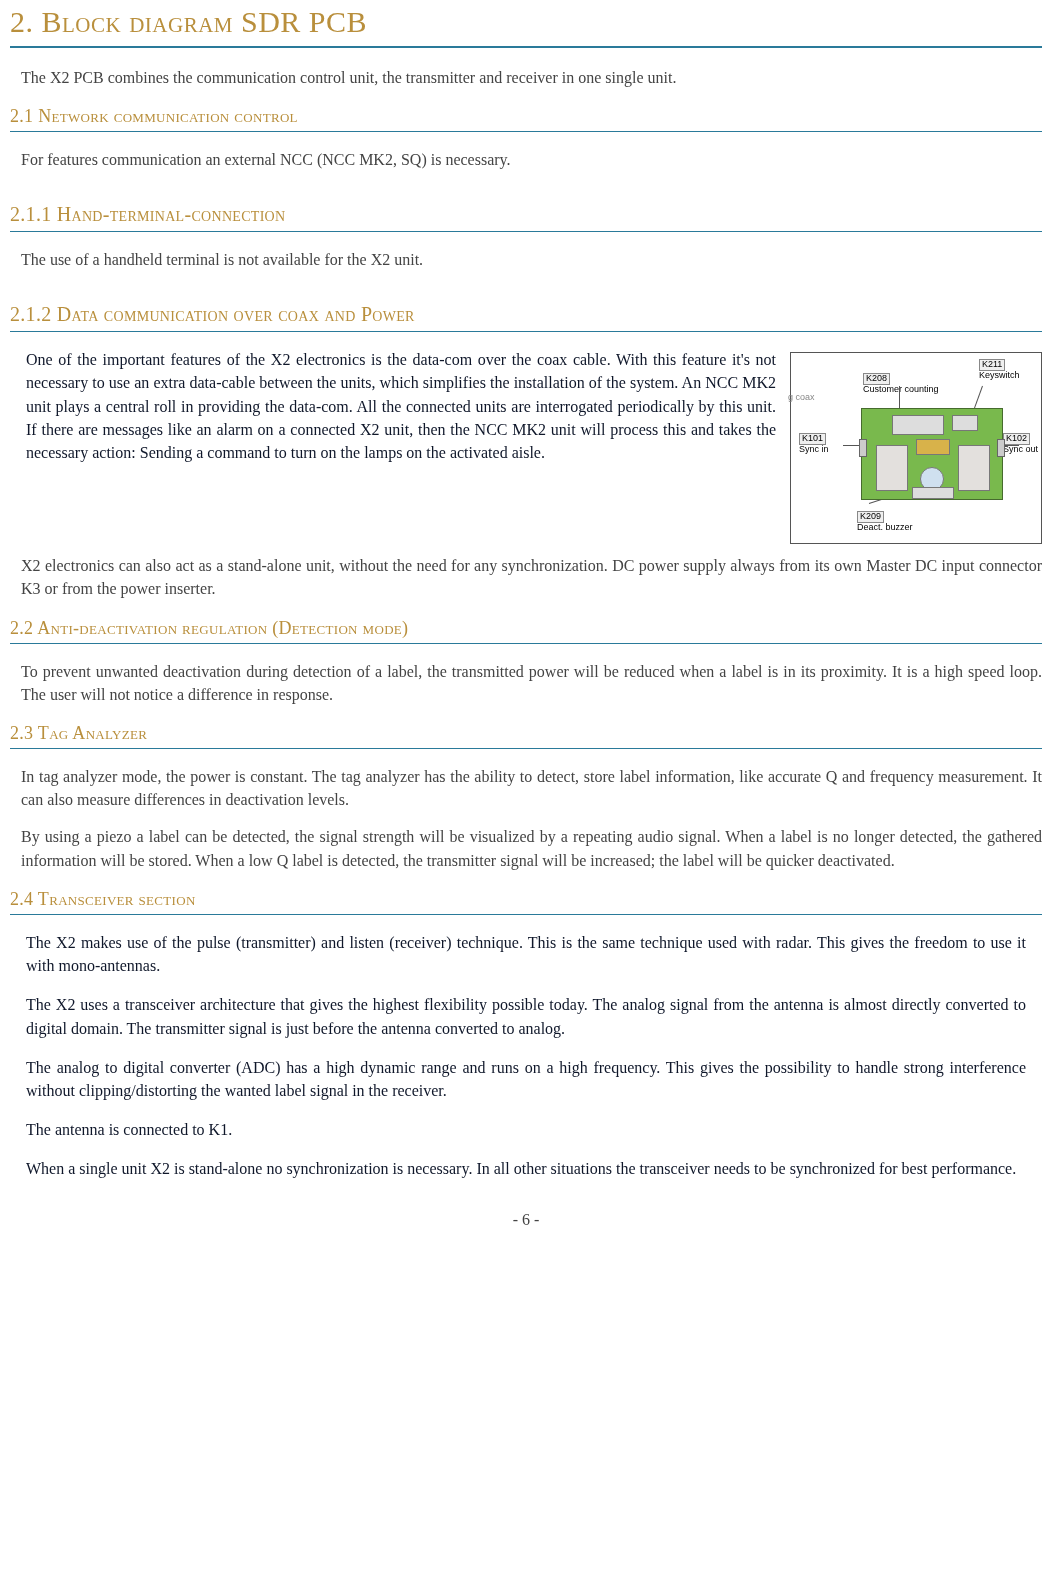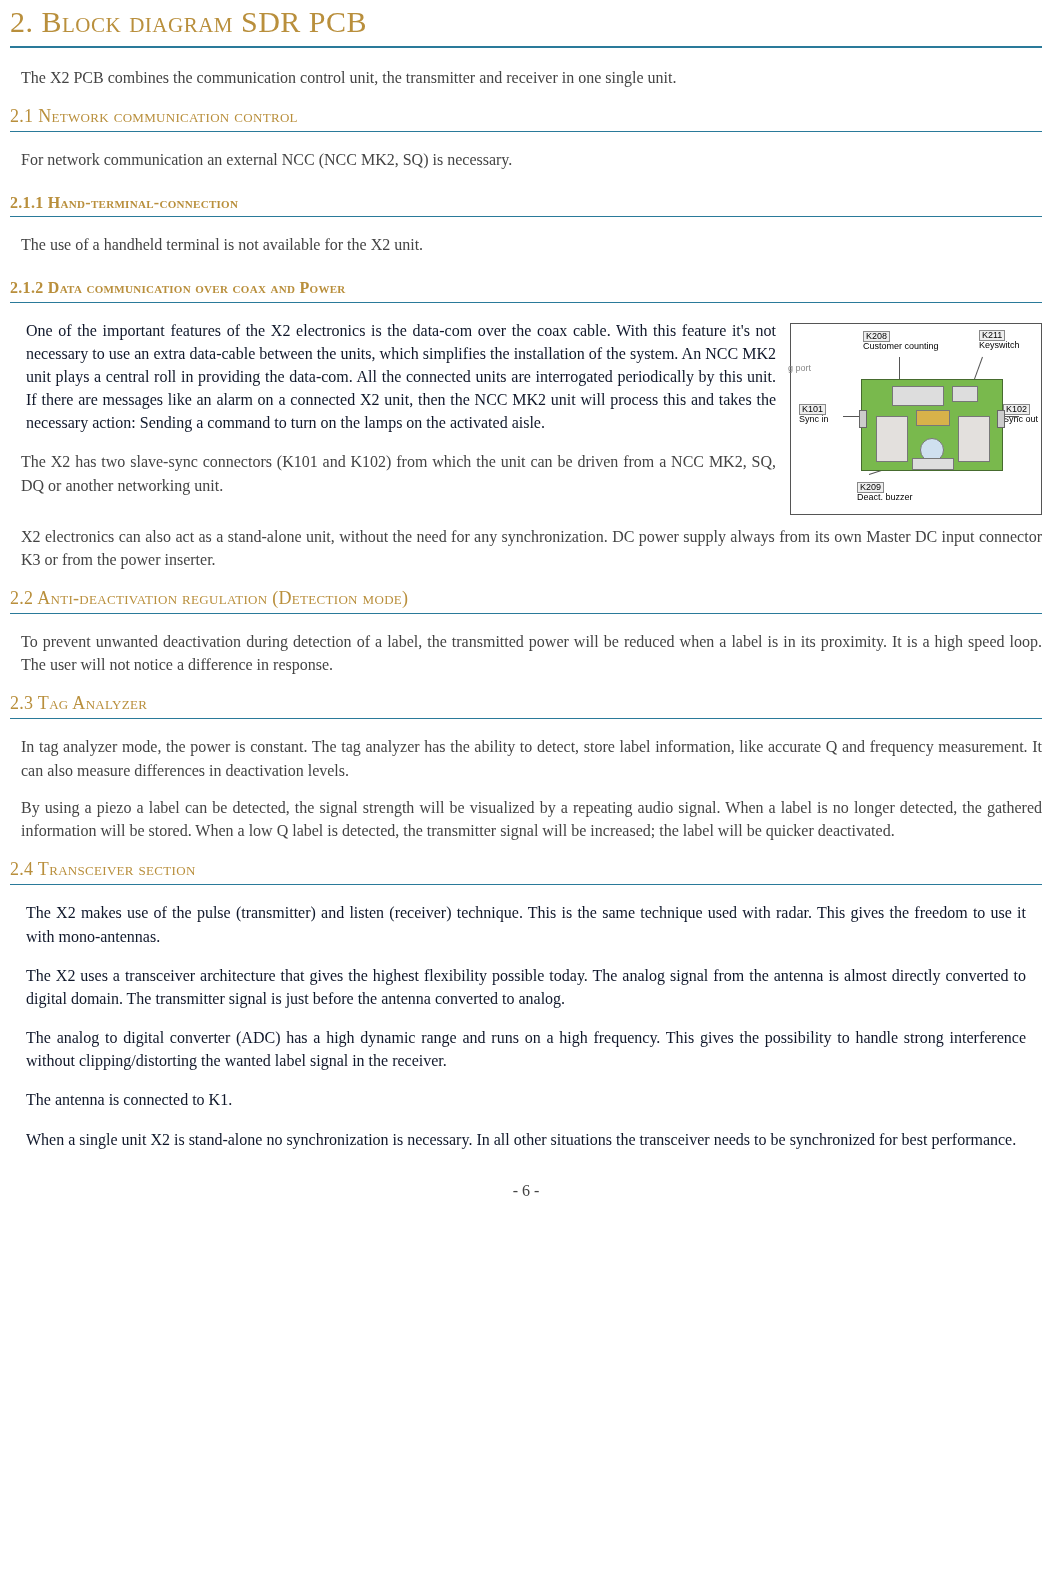--- a/index.html
+++ b/index.html
@@ -31,23 +31,23 @@
     color: #b98f3c;
     font-size: 18px;
     font-weight: 500;
     margin: 8px 0 2px 0;
     letter-spacing: 0.3px;
   }
   h3.subsubsection {
     font-family: Georgia, serif;
     font-variant: small-caps;
     color: #b98f3c;
-    font-size: 16px;
-    font-weight: 700;
-    margin: 20px 0 2px 0;
+    font-size: 20px;
+    font-weight: 400;
+    margin: 29px 0 2px 0;
     letter-spacing: 0.3px;
   }
   hr.subrule {
     border: none;
     border-top: 1px solid #2a7a9a;
     margin: 0 0 16px 0;
   }
   p.body {
     margin: 0 0 14px 11px;
     text-align: justify;
@@ -126,34 +126,34 @@
 </head>
 <body>
 
 <h1 class="section-title">2. Block diagram SDR  PCB</h1>
 <hr class="rule">
 
 <p class="body">The X2 PCB combines the communication control unit, the transmitter and receiver in one single unit.</p>
 
 <h2 class="subsection">2.1 Network communication control</h2>
 <hr class="subrule">
-<p class="body">For network communication an external NCC  (NCC MK2, SQ) is necessary.</p>
+<p class="body">For features communication an external NCC  (NCC MK2, SQ) is necessary.</p>
 
 <h3 class="subsubsection">2.1.1 Hand-terminal-connection</h3>
 <hr class="subrule">
 <p class="body">The use of a handheld terminal is not available for the X2 unit.</p>
 
 <h3 class="subsubsection">2.1.2 Data communication over coax and Power</h3>
 <hr class="subrule">
 
 <div class="wrap-block">
   <div class="float-fig">
-    <span class="port-text">g port</span>
-
-    <div class="label" style="left:72px; top:7px;">
+    <span class="port-text">g coax</span>
+
+    <div class="label" style="left:72px; top:20px;">
       <span class="boxlabel">K208</span><br>
       <span>Customer counting</span>
     </div>
 
     <div class="label" style="left:188px; top:6px;">
       <span class="boxlabel">K211</span><br>
       <span>Keyswitch</span>
     </div>
 
     <div class="label" style="left:8px; top:80px;">
@@ -184,21 +184,20 @@
       <div class="chip" style="left:90px; top:6px; width:24px; height:14px;"></div>
       <div class="chip" style="left:14px; top:36px; width:30px; height:44px; background:#e3e0dd;"></div>
       <div class="chip" style="left:96px; top:36px; width:30px; height:44px; background:#e3e0dd;"></div>
       <div class="chip" style="left:54px; top:30px; width:32px; height:14px; background:#d8b24a;"></div>
       <div class="chip" style="left:58px; top:58px; width:22px; height:22px; border-radius:50%; background:#cfe0ef;"></div>
       <div class="chip" style="left:50px; top:78px; width:40px; height:10px;"></div>
     </div>
   </div>
 
   <p class="body-nogap">One of the important features of the X2 electronics is the data-com over the coax cable. With this feature it's not necessary to use an extra data-cable between the units, which simplifies the installation of the system. An NCC MK2 unit plays a central roll in providing the data-com. All the connected units are interrogated periodically by this unit. If there are messages like an alarm on a connected X2 unit, then the NCC MK2 unit will process this and takes the necessary action: Sending a command to turn on the lamps on the activated aisle.</p>
-  <p class="body">The X2 has two slave-sync connectors (K101 and K102) from which the unit can be driven from a NCC MK2, SQ, DQ or another networking unit.</p>
 </div>
 
 <p class="body">X2 electronics can also act as a stand-alone unit, without the need for any synchronization. DC power supply always from its own Master DC input connector K3 or from the power inserter.</p>
 
 <h2 class="subsection">2.2 Anti-deactivation regulation (Detection mode)</h2>
 <hr class="subrule">
 <p class="body">To prevent unwanted deactivation during detection of a label, the transmitted power will be reduced when a label is in its proximity. It is a high speed loop. The user will not notice a difference in response.</p>
 
 <h2 class="subsection">2.3 Tag Analyzer</h2>
 <hr class="subrule">

